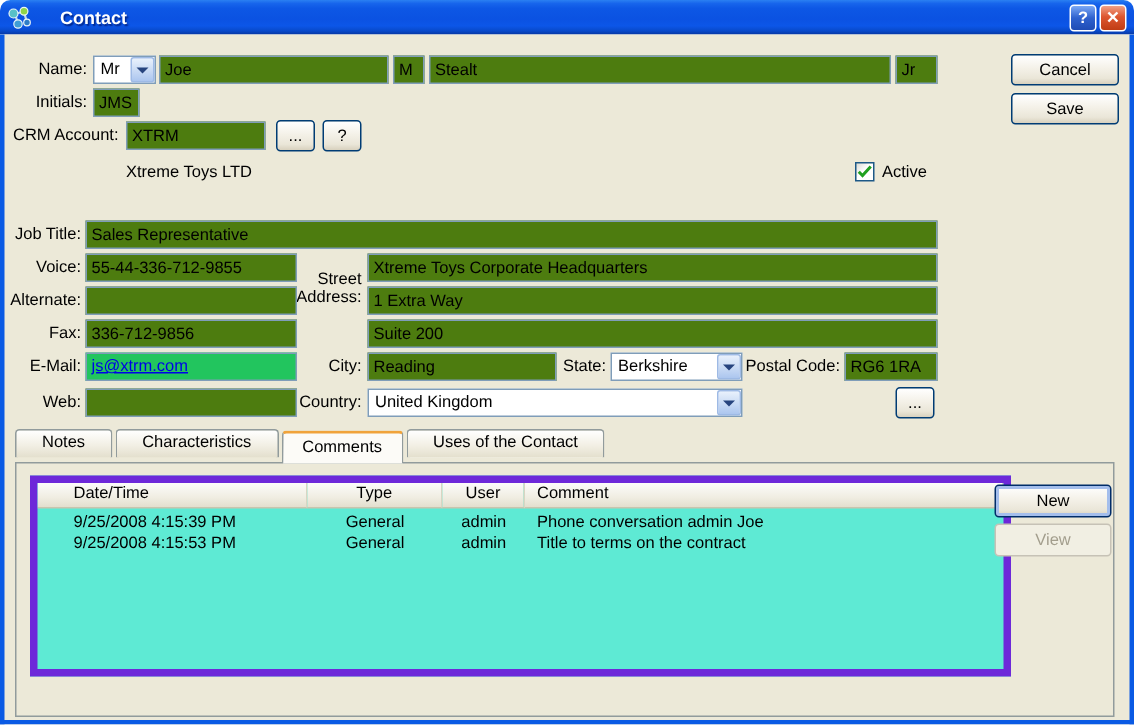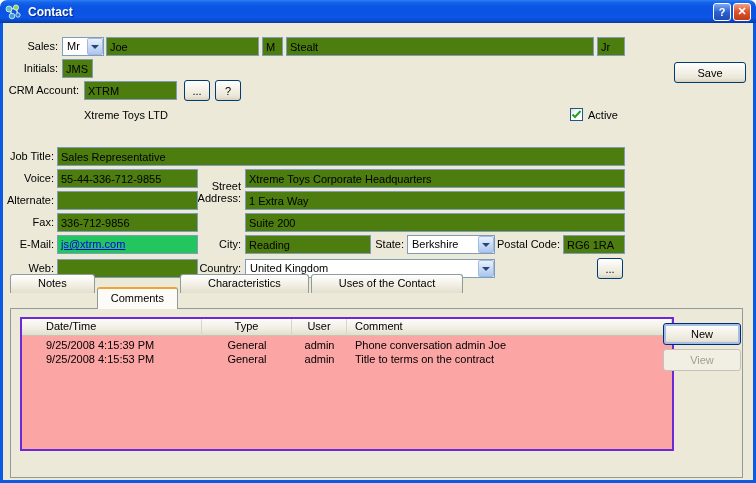--- a/index.html
+++ b/index.html
@@ -7,21 +7,21 @@
   .window {
     position:relative; width:756px; height:483px;
     font-family:"Liberation Sans",sans-serif; font-size:11px; color:#000;
     border-radius:7px 7px 0 0;
   }
   .titlebar {
     height:23px; border-radius:7px 7px 0 0;
     background:linear-gradient(to bottom,#2a80f2 0%,#1765ec 10%,#0d57e5 25%,#0b52e2 55%,#0c56e8 75%,#0849c9 90%,#0637a2 100%);
     display:flex; align-items:center; padding:0 5px 0 5px;
   }
-  .title-text { color:#fff; font-weight:bold; font-size:12px; text-shadow:1px 1px 1px #00268C; margin-left:7px; flex:1; }
+  .title-text { color:#fff; font-weight:bold; font-size:12px; text-shadow:1px 1px 1px #00268C; margin-left:19px; flex:1; }
   .tb-btn {
     width:18px; height:18px; border-radius:3px; border:1px solid #fff;
     color:#fff; font-weight:bold; font-size:11px;
     display:flex; align-items:center; justify-content:center; margin-left:2px;
   }
   .help-btn  { background:linear-gradient(to bottom,#7AA8F5,#2E61CE 50%,#1F4CB5); }
   .close-btn { background:linear-gradient(to bottom,#F1A085,#DD5630 45%,#C03C14); }
 
   .frame {
     position:absolute; top:23px; left:0; width:756px; height:460px;
@@ -61,31 +61,31 @@
   .btn-disabled { border-color:#C6C2B6; color:#A39E8D; background:#F1EFE3; }
 
   .check {
     position:absolute; width:13px; height:13px; border:1px solid #1D5987;
     background:linear-gradient(135deg,#DCDCD5,#FFFFFF 45%);
     display:flex; align-items:center; justify-content:center;
   }
 
   .tabs { position:absolute; left:7px; top:264px; height:22px; display:flex; align-items:flex-end; z-index:2; }
   .tab {
-    height:19px; line-height:17px; padding:0 27px; margin-right:2px; margin-bottom:16px;
+    height:19px; line-height:17px; padding:0 17px; margin-right:2px; margin-bottom:4px;
     background:linear-gradient(to bottom,#FFFFFF,#F2EFE4 55%,#E3DFCD);
     border:1px solid #919B9C; border-bottom:none; border-radius:3px 3px 0 0; white-space:nowrap;
   }
   .tab.active {
     height:22px; line-height:18px; margin-bottom:0; padding:0 13px;
     background:#FCFBF7; border-top:2px solid #F0A33A;
   }
   .panel { position:absolute; left:7px; top:285px; width:733px; height:170px; border:1px solid #919B9C; background:#ECE9D8; }
 
-  .table { position:absolute; left:17px; top:294px; width:654px; height:134px; border:2px solid #6d28d9; background:#fca5a5; overflow:hidden; z-index:2; }
+  .table { position:absolute; left:17px; top:294px; width:654px; height:134px; border:5px solid #6d28d9; background:#5eead4; overflow:hidden; z-index:2; }
   .thead { display:flex; height:17px; }
   .th {
     background:linear-gradient(to bottom,#FCFCFA,#F0EDE2 60%,#E3DFCE);
     border-right:1px solid #D9D5C2; border-bottom:1px solid #C9C4AE; line-height:15px; white-space:nowrap;
   }
   .tr { display:flex; height:14px; line-height:14px; margin-top:2px; }
   .tr + .tr { margin-top:0; }
   .c1 { width:180px; padding-left:24px; }
   .c2 { width:90px; text-align:center; }
   .c3 { width:55px; text-align:center; }
@@ -110,30 +110,31 @@
       </svg>
     </span>
     <span class="title-text">Contact</span>
     <span class="tb-btn help-btn">?</span>
     <span class="tb-btn close-btn">✕</span>
   </div>
 
   <div class="frame">
     <div class="body">
 
-      <div class="lbl" style="left:0;top:14px;width:55px;">Sales:</div>
+      <div class="lbl" style="left:0;top:14px;width:55px;">Name:</div>
       <div class="combo" style="left:59px;top:14px;width:42px;">
         <span class="combo-text">Mr</span>
         <span class="combo-btn"></span>
       </div>
       <input class="inp" style="left: 103px; top: 14px; width: 153px;" value="Joe">
       <input class="inp" style="left: 259px; top: 14px; width: 21px;" value="M">
       <input class="inp" style="left: 283px; top: 14px; width: 308px;" value="Stealt">
       <input class="inp" style="left: 594px; top: 14px; width: 28px;" value="Jr">
 
+      <div class="btn" style="left:671px;top:13px;width:72px;height:21px;">Cancel</div>
       <div class="btn" style="left:671px;top:39px;width:72px;height:21px;">Save</div>
 
       <div class="lbl" style="left:0;top:36px;width:55px;">Initials:</div>
       <input class="inp" style="left: 59px; top: 36px; width: 31px;" value="JMS">
 
       <div class="lbl" style="left:0;top:58px;width:76px;">CRM Account:</div>
       <input class="inp" style="left: 81px; top: 58px; width: 93px;" value="XTRM">
       <div class="btn" style="left:181px;top:57px;width:26px;height:21px;">...</div>
       <div class="btn" style="left:212px;top:57px;width:26px;height:21px;">?</div>
 
@@ -181,22 +182,22 @@
       <input class="inp" style="left: 54px; top: 236px; width: 141px;" value="">
       <div class="lbl" style="left:188px;top:236px;width:50px;">Country:</div>
       <div class="combo" style="left:242px;top:236px;width:250px;">
         <span class="combo-text">United Kingdom</span>
         <span class="combo-btn"></span>
       </div>
       <div class="btn" style="left:594px;top:235px;width:26px;height:21px;">...</div>
 
       <div class="tabs">
         <div class="tab">Notes</div>
+        <div class="tab">Characteristics</div>
         <div class="tab active">Comments</div>
-        <div class="tab">Characteristics</div>
         <div class="tab">Uses of the Contact</div>
       </div>
       <div class="panel"></div>
 
       <div class="table">
         <div class="thead">
           <div class="th c1">Date/Time</div>
           <div class="th c2">Type</div>
           <div class="th c3">User</div>
           <div class="th c4">Comment</div>

